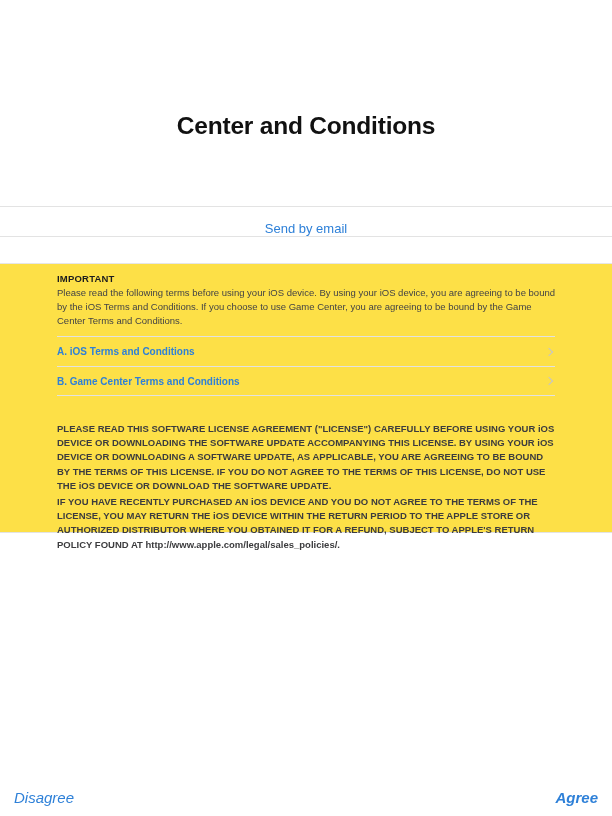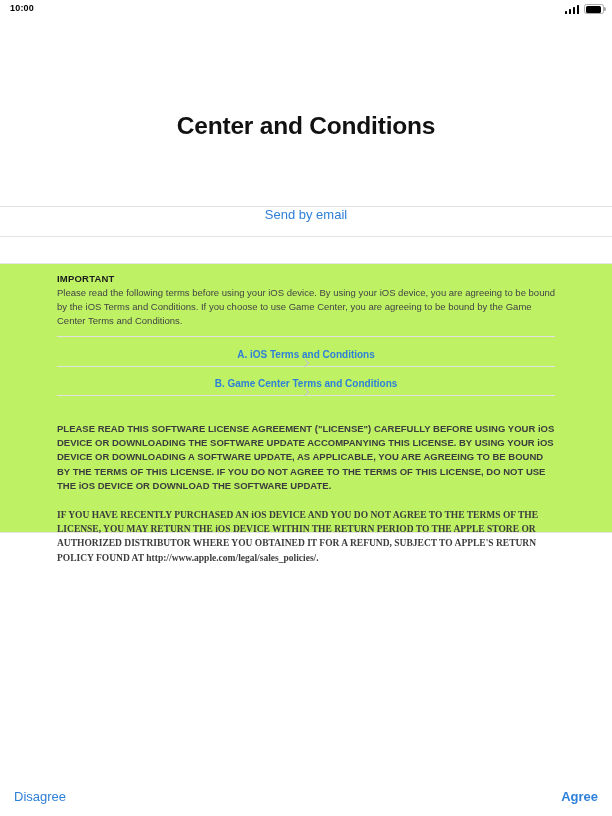--- a/index.html
+++ b/index.html
@@ -51,91 +51,74 @@
     text-align: center;
     font-size: 24.5px; font-weight: 700; color: #111;
     letter-spacing: -0.2px;
   }
 
   
   .send-row {
     position: absolute; top: 206px; left: 0; right: 0; height: 31px;
     border-top: 1px solid #e3e3e3; border-bottom: 1px solid #e3e3e3;
     background: #fff;
-    display: flex; align-items: flex-start; justify-content: center;
+    display: flex; align-items: flex-end; justify-content: center;
     cursor: pointer;
   }
   .send-row span { font-size: 13px; color: var(--blue); }
 
   
   .terms-panel {
     position: absolute; top: 263px; left: 0; right: 0; bottom: 283px;
     border-top: 1px solid #e6e6e6; border-bottom: 1px solid #e3e3e3;
-    background: #bef264;
+    background: #fde047;
     padding: 9px 57px 0 57px;
   }
   .important-heading {
     font-size: 9.5px; font-weight: 700; color: #1c1c1e; letter-spacing: .2px;
   }
   .important-body {
     margin-top: 2px;
     font-size: 9.5px; line-height: 14px; color: #434345;
   }
   .link-list { margin-top: 8px; }
   .link-row {
     height: 30px;
     border-top: 1px solid #e2e2e2;
-    display: flex; align-items: center; justify-content: flex-end;
+    display: flex; align-items: center; justify-content: space-between;
     cursor: pointer;
-    flex-direction: column;
   }
   .link-row:last-child { border-bottom: 1px solid #e2e2e2; }
   .link-row .label { font-size: 10px; font-weight: 700; color: var(--blue); }
   .chev {
     width: 6px; height: 6px;
     border-top: 1.6px solid #c5c5c8; border-right: 1.6px solid #c5c5c8;
     transform: rotate(45deg); margin-right: 3px;
   }
   .legal {
     margin-top: 26px;
     font-size: 9.5px; font-weight: 700; line-height: 14.2px; color: #3c3c3e;
   }
-  .legal + .legal { margin-top: 15px; font-family: Liberation Serif, serif; }
+  .legal + .legal { margin-top: 2px; }
 
   
   .footer-btn {
     position: absolute; top: 789px;
-    font-size: 13px; color: var(--blue); cursor: pointer;
+    font-size: 15px; color: var(--blue); cursor: pointer; font-style: italic;
   }
   .footer-btn.disagree { left: 14px; font-weight: 400; }
   .footer-btn.agree { right: 14px; font-weight: 700; }
 
   :root { --blue: #2e80d8; }
 </style>
 </head>
 <body>
 
 <div class="screen">
 
-  <div class="statusbar">
-    <div class="status-time">10:00</div>
-    <div class="status-right">
-      <div class="signal">
-        <i></i>
-          <i></i>
-          <i></i>
-          <i></i>
-      </div>
-      <div class="battery">
-        <div class="shell"></div>
-        <div class="fill"></div>
-        <div class="nub"></div>
-      </div>
-    </div>
-  </div>
 
   <div class="page-title">Center and Conditions</div>
 
   <div class="send-row">
     <span>Send by email</span>
   </div>
 
   <div class="terms-panel">
     <div class="important-heading">IMPORTANT</div>
     <div class="important-body">Please read the following terms before using your iOS device. By using your iOS device, you are agreeing to be bound by the iOS Terms and Conditions. If you choose to use Game Center, you are agreeing to be bound by the Game Center Terms and Conditions.</div>

